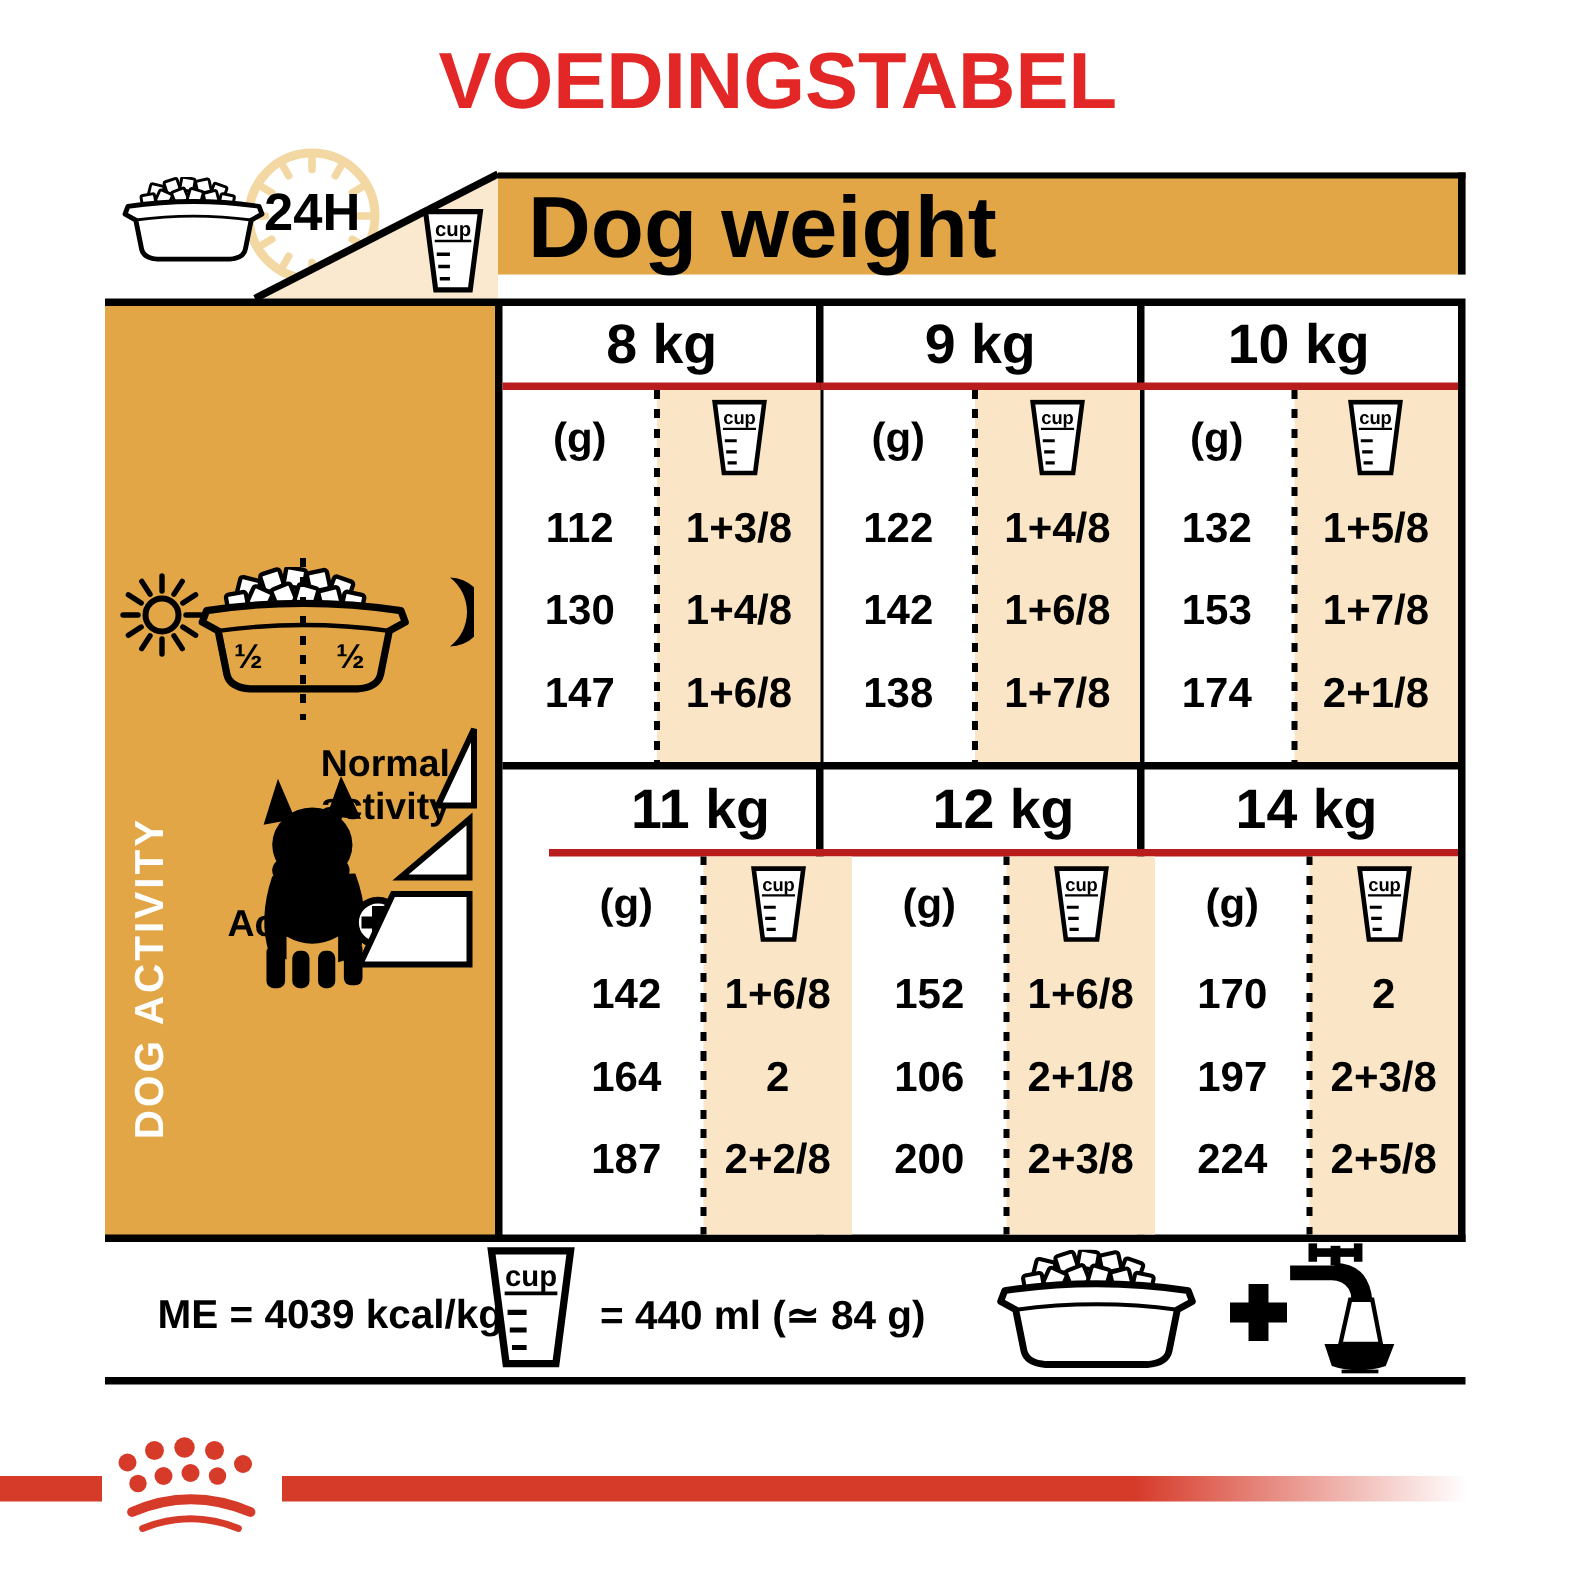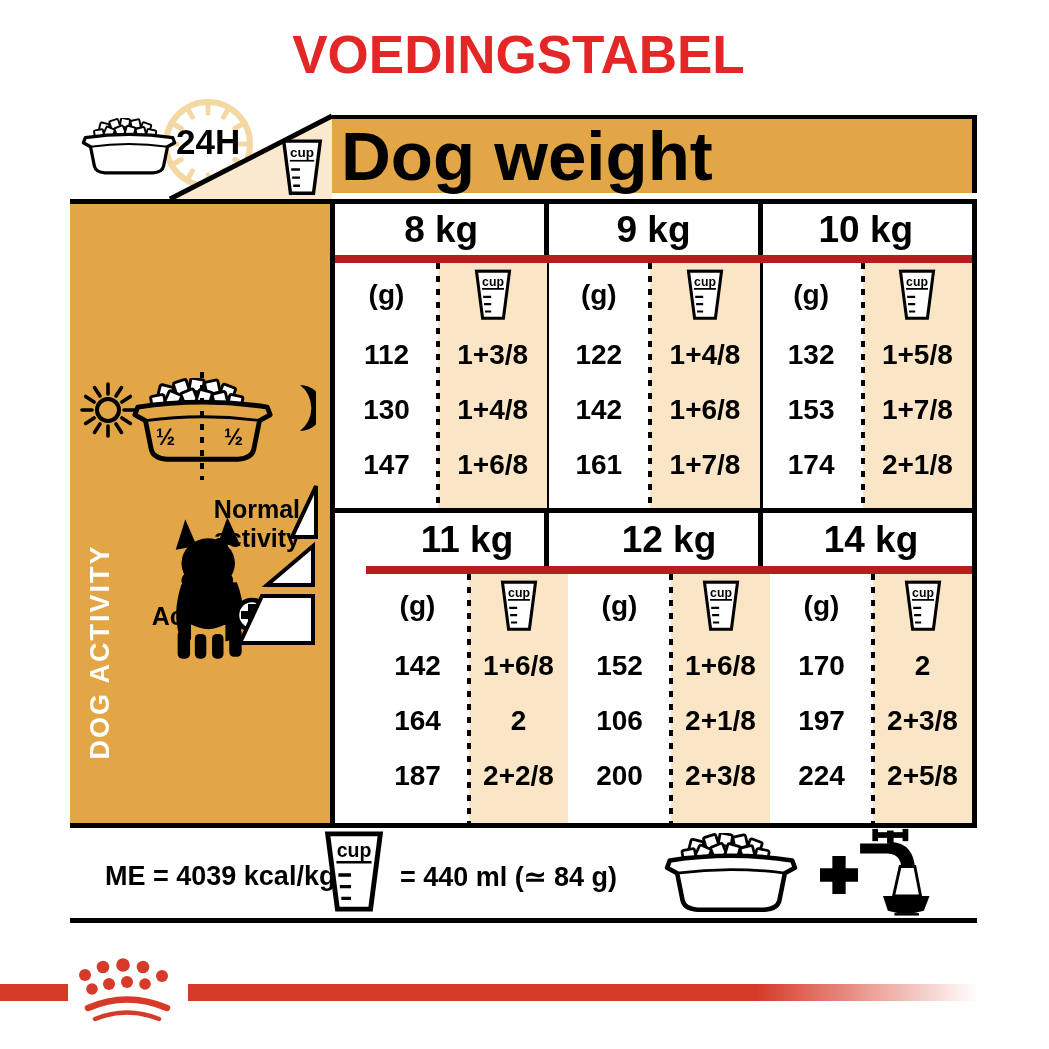--- a/index.html
+++ b/index.html
@@ -5,23 +5,23 @@
   html,body{margin:0;padding:0;background:#fff;}
   #stage{position:relative;width:1049px;height:1049px;background:#fff;
          font-family:"Liberation Sans",sans-serif;overflow:hidden;color:#000;}
   .abs{position:absolute;}
 
   
   #title{left:0;right:12px;top:24px;text-align:center;font-size:53px;font-weight:800;
          color:#E32726;letter-spacing:0;}
 
   
-  #dogweight{left:332px;top:115px;width:645px;height:78px;background:#E2A647;
+  #dogweight{left:332px;top:115px;width:645px;height:68px;background:#E2A647;
              border-top:4px solid #000;border-right:5px solid #000;box-sizing:border-box;
-             display:flex;align-items:center;padding-left:9px;font-size:69px;font-weight:600;}
+             display:flex;align-items:center;padding-left:20px;font-size:58px;font-weight:600;}
   #topline{left:70px;top:199px;width:907px;height:5px;background:#000;}
   #h24{left:176px;top:122px;font-size:35px;font-weight:800;}
 
   
   #sidebar{left:70px;top:204px;width:260px;height:624px;background:#E2A647;
            border-bottom:5px solid #000;box-sizing:border-box;}
   .vlabel{position:absolute;left:-141px;top:431px;width:345px;height:34px;
           font-size:27px;font-weight:800;color:#fff;text-align:center;letter-spacing:2px;
           transform:rotate(-90deg);}
   .side-label{position:absolute;font-size:25px;font-weight:800;}
@@ -30,21 +30,21 @@
   .halves{position:absolute;font-size:23px;font-weight:800;}
 
   
   #ftable{left:330px;top:204px;width:647px;height:624px;border:5px solid #000;border-top:none;
           box-sizing:border-box;background:#fff;display:flex;flex-direction:column;}
   .vdiv{position:absolute;top:0;bottom:0;width:5px;background:#000;}
   .block{display:flex;position:relative;}
   #block-a{height:309px;border-bottom:5px solid #000;box-sizing:border-box;}
   #block-b{flex:1;padding-left:31px;}
   .tcol{flex:1 1 0;display:flex;flex-direction:column;min-width:0;}
-  .kg-header{height:51px;border-bottom:8px solid #b91c1c;display:flex;align-items:center;
+  .kg-header{height:51px;border-bottom:5px solid #b91c1c;display:flex;align-items:center;
              justify-content:center;font-size:37px;font-weight:800;flex:0 0 auto;}
   .col-body{position:relative;flex:1;}
   .cream{position:absolute;left:103px;top:0;right:0;bottom:0;background:#FAE6C6;}
   .dotline{position:absolute;left:101px;top:0;bottom:0;width:4px;
            background:repeating-linear-gradient(#000 0 6px,transparent 6px 13px);}
   .subL{position:absolute;left:0;top:0;width:103px;}
   .subR{position:absolute;left:103px;right:0;top:0;}
   .cell{height:55px;display:flex;align-items:center;justify-content:center;
         font-size:28px;font-weight:800;}
   .iconcell{height:64px;display:flex;align-items:center;justify-content:center;}
@@ -226,21 +226,21 @@
       </div>
       <div class="tcol">
         <div class="kg-header">9 kg</div>
         <div class="col-body">
           <div class="cream"></div>
           <div class="dotline"></div>
           <div class="subL">
             <div class="cell" style="height:64px">(g)</div>
             <div class="cell">122</div>
             <div class="cell">142</div>
-            <div class="cell">161</div>
+            <div class="cell">138</div>
           </div>
           <div class="subR">
             <div class="iconcell">
                 <svg width="38" height="52" viewBox="0 0 62 84">
                   <use href="#sym-cup"></use>
                 </svg>
               </div>
             <div class="cell">1+4/8</div>
             <div class="cell">1+6/8</div>
             <div class="cell">1+7/8</div>

